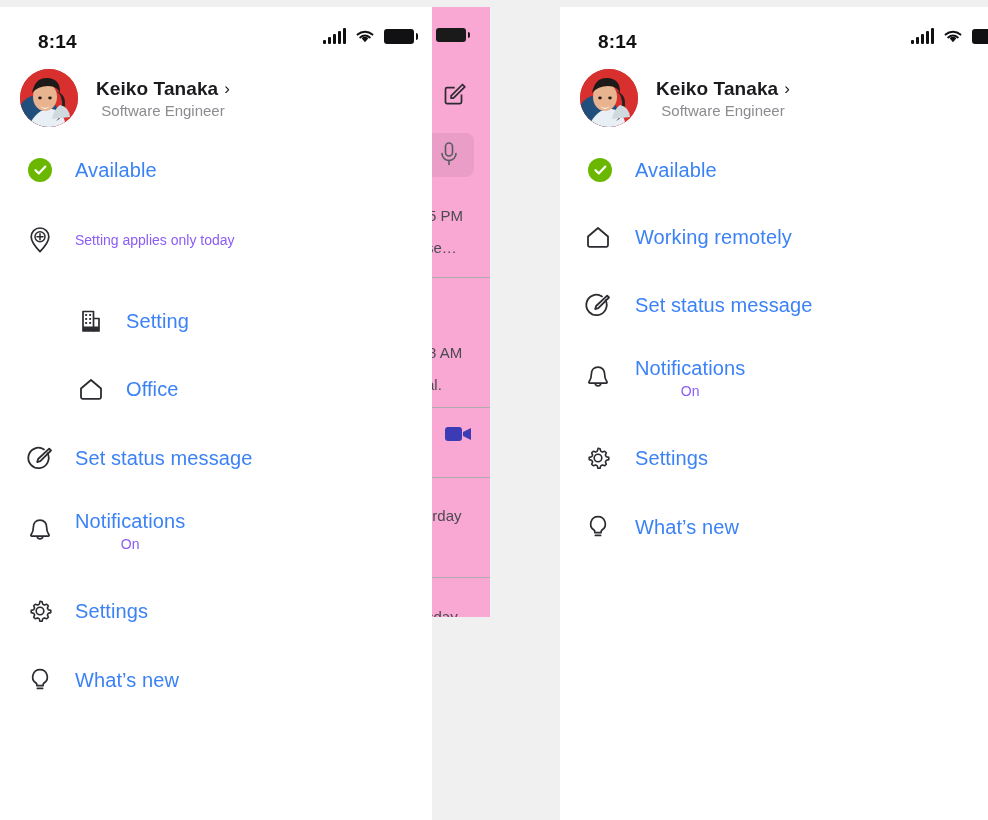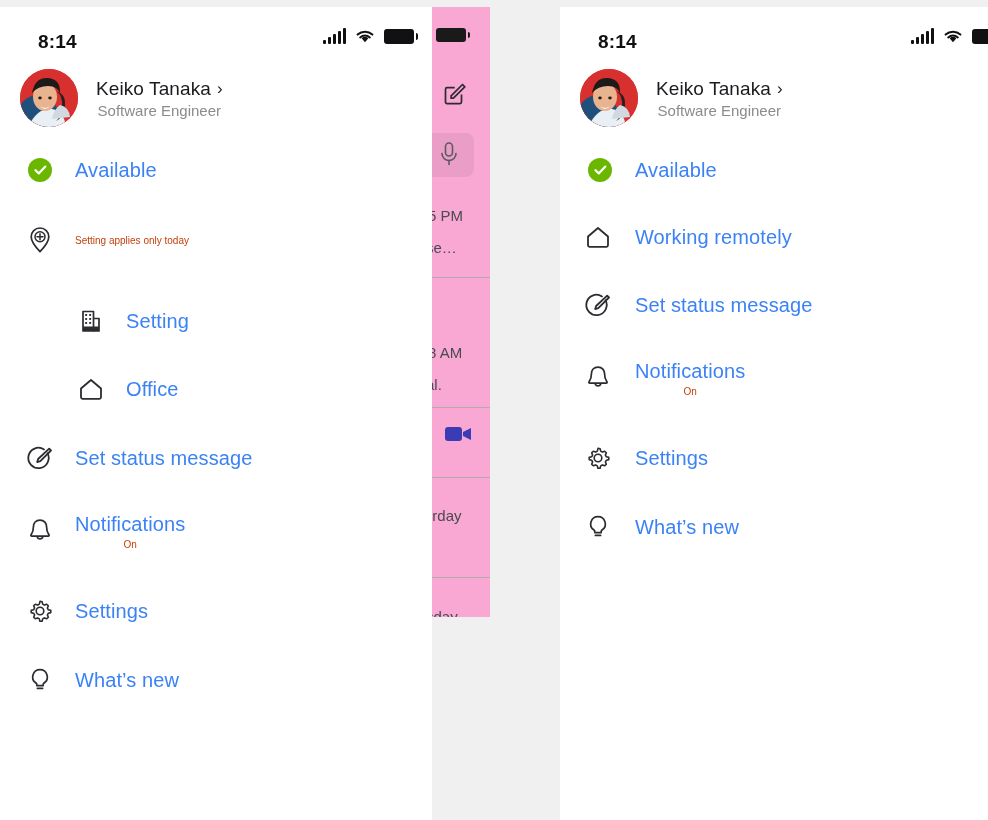--- a/index.html
+++ b/index.html
@@ -152,21 +152,21 @@
   }
   .avatar svg { display: block; width: 100%; height: 100%; }
   .profile-text { display: flex; flex-direction: column; gap: 2px; }
   .profile-name-row {
     display: flex;
     align-items: center;
     gap: 6px;
   }
   .profile-name {
     font-size: 19px;
-    font-weight: normal;
+    font-weight: bold;
     color: #1b1b1f;
     letter-spacing: 0.1px;
   }
   .chev {
     font-size: 17px;
     color: #1b1b1f;
     line-height: 1;
     font-weight: normal;
   }
   .profile-role {
@@ -196,22 +196,22 @@
     flex-direction: column;
     justify-content: center;
   }
   .mi-label {
     font-size: 20px;
     color: #3b82f6;
     letter-spacing: 0.1px;
     line-height: 1.25;
   }
   .mi-sub {
-    font-size: 10px;
-    color: #c2410c;
+    font-size: 14px;
+    color: #8b5cf6;
     line-height: 1.3;
     margin-top: 1px;
   }
   .mi-check {
     width: 24px; height: 24px;
     border-radius: 50%;
     background: #6bb700;
     display: flex;
     align-items: center;
     justify-content: center;

